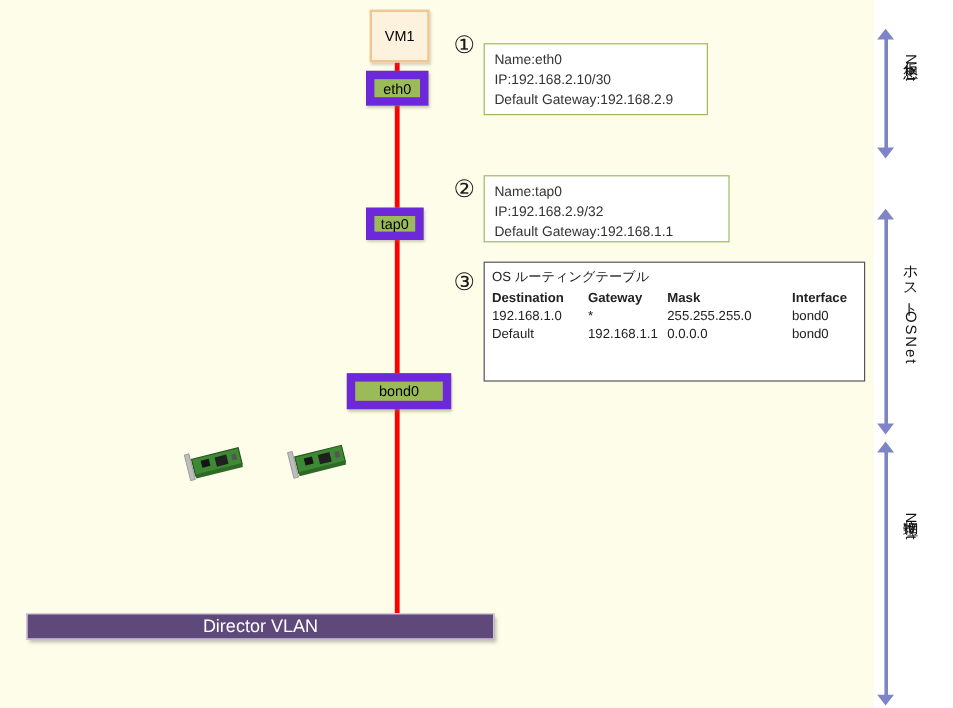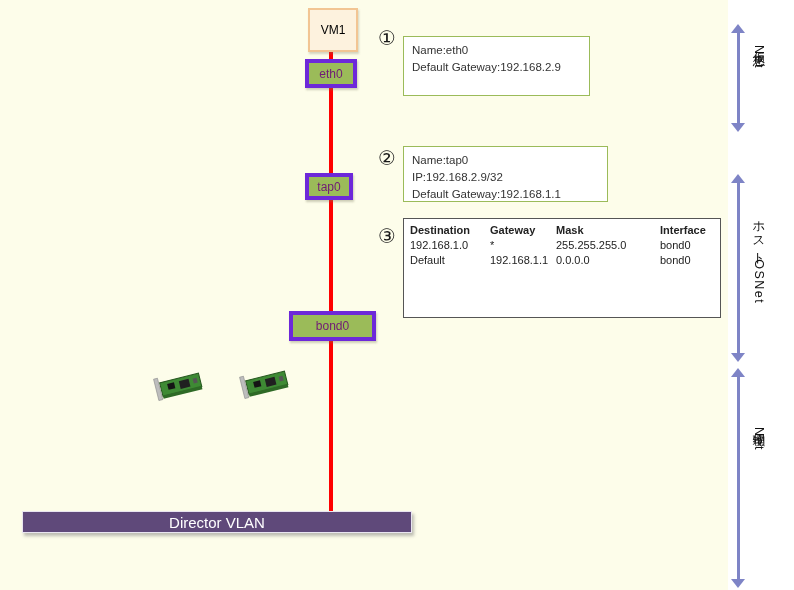--- a/index.html
+++ b/index.html
@@ -5,21 +5,21 @@
   * { margin:0; padding:0; box-sizing:border-box; }
   html,body { width:794px; height:590px; }
   body { font-family:"Liberation Sans","DejaVu Sans",sans-serif; background:#fff; }
 
   .canvas { position:relative; width:794px; height:590px; background:#FDFDEA; overflow:hidden; }
   .right-strip { position:absolute; right:0; top:0; width:66px; height:100%; background:#FFFFFF; }
 
   .redline { position:absolute; left:329px; top:52px; width:4px; height:461px; background:#FF0000; z-index:2; }
 
   .node { position:absolute; display:flex; align-items:center; justify-content:center; z-index:3; }
-  .green { background:#9BBB59; border:4px solid #6d28d9; color:#701a75; font-size:12px;
+  .green { background:#9BBB59; border:7px solid #6d28d9; color:#000000; font-size:12px;
            box-shadow:1px 2px 2px rgba(120,120,90,0.35);justify-content:center; }
   .vm { background:#FDF2DE; border:2px solid #F2C593; color:#000000; font-size:12px;
         box-shadow:1px 2px 2px rgba(120,120,90,0.3); }
 
   .vm-box    { left:308px; top:8px;   width:50px; height:44px; }
   .eth0-box  { left:305px; top:59px;  width:52px; height:29px; }
   .tap0-box  { left:305px; top:173px; width:48px; height:27px; }
   .bond0-box { left:289px; top:311px; width:87px; height:30px; }
 
   .nimbula { position:absolute; left:5px; top:341px; width:372px; height:30px; z-index:1;
@@ -119,32 +119,34 @@
     </g>
   </svg>
 
   <div class="vlan">
     <span>Director VLAN</span>
   </div>
 
   <div class="circ c1">①</div>
   <div class="note green-border note1">
     <div>Name:eth0</div>
+    <div>IP:192.168.2.10/30</div>
     <div>Default Gateway:192.168.2.9</div>
   </div>
 
   <div class="circ c2">②</div>
   <div class="note green-border note2">
     <div>Name:tap0</div>
     <div>IP:192.168.2.9/32</div>
     <div>Default Gateway:192.168.1.1</div>
   </div>
 
   <div class="circ c3">③</div>
   <div class="note note3">
+    <div class="rt-title">OS ルーティングテーブル</div>
     <table class="rt">
       <colgroup>
           <col style="width:80px">
           <col style="width:66px">
           <col style="width:104px">
           <col style="width:56px">
         </colgroup>
       <thead>
         <tr>
           <th>Destination</th>

